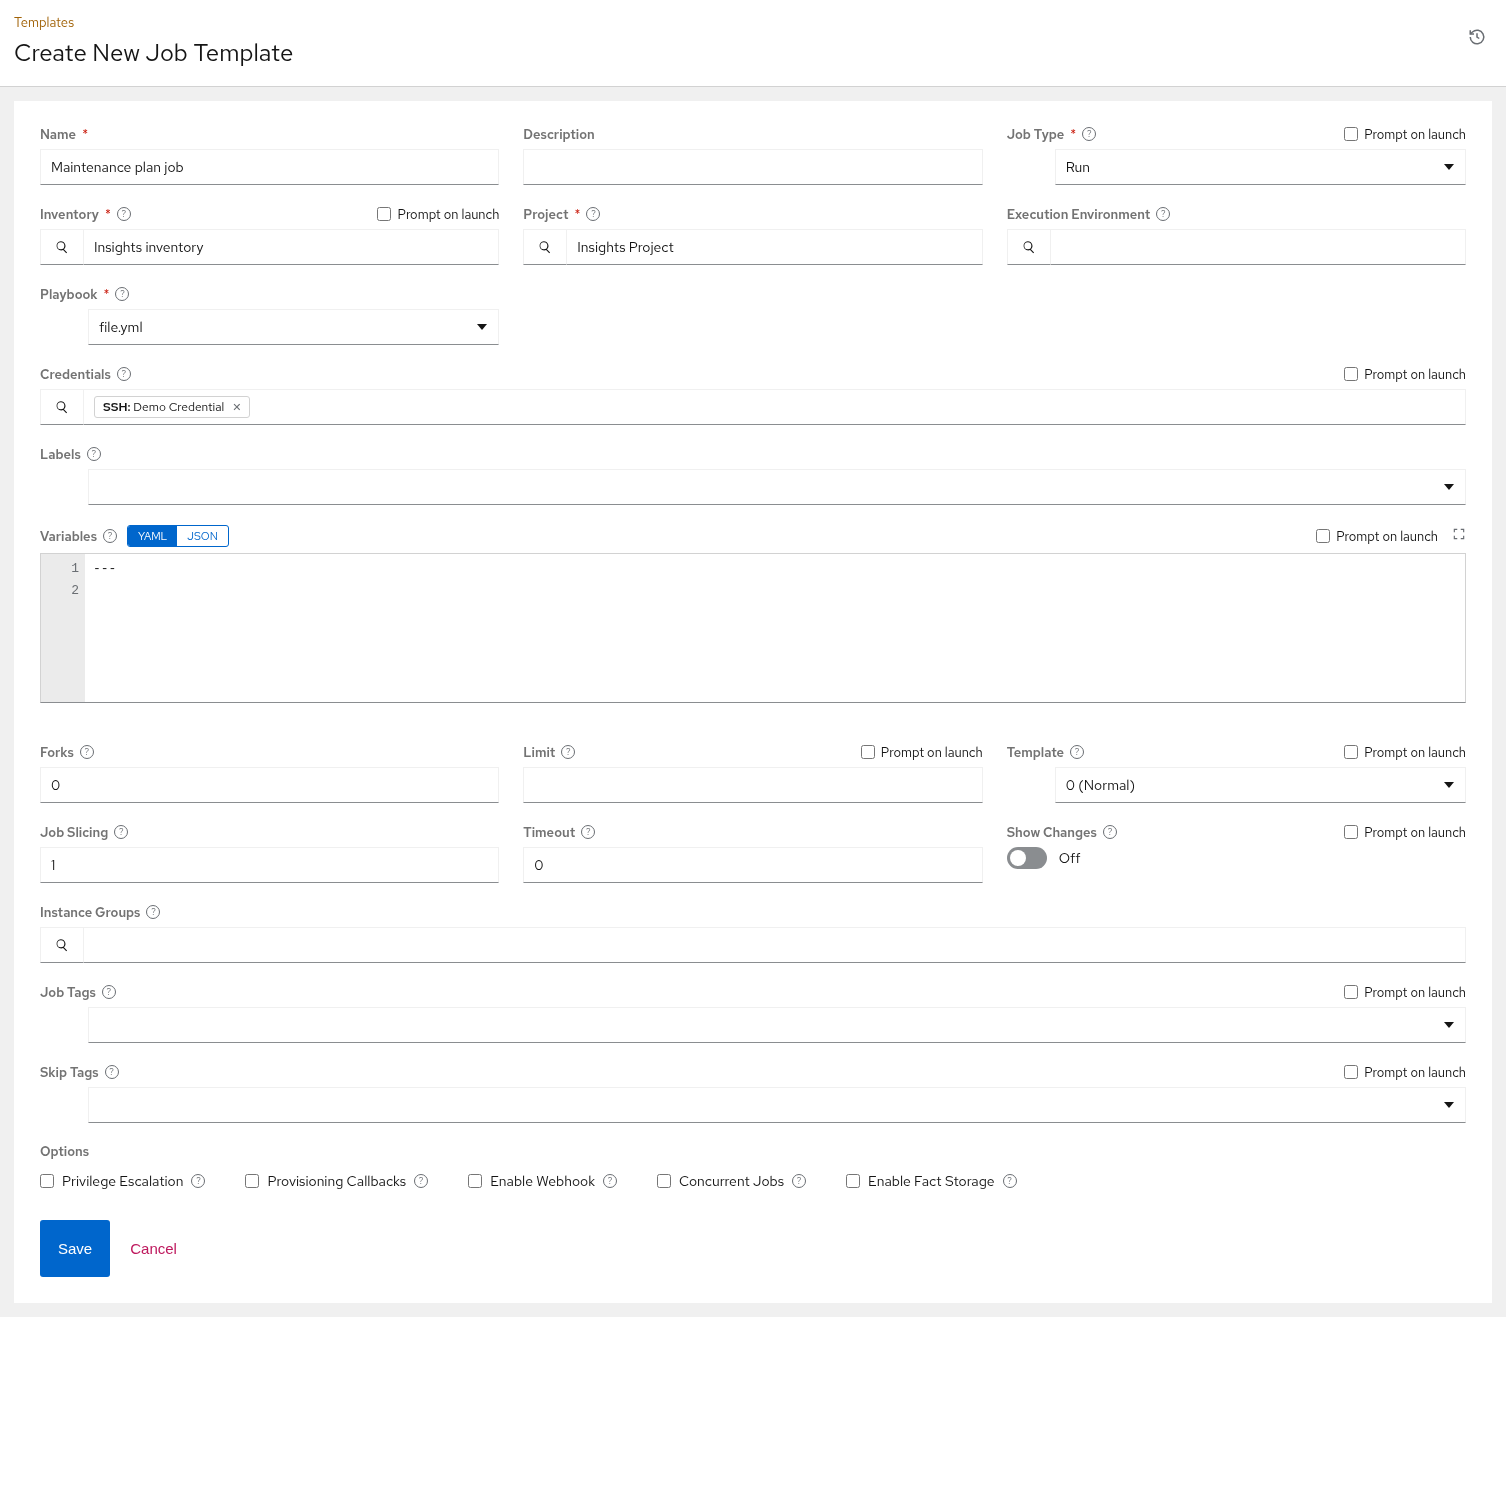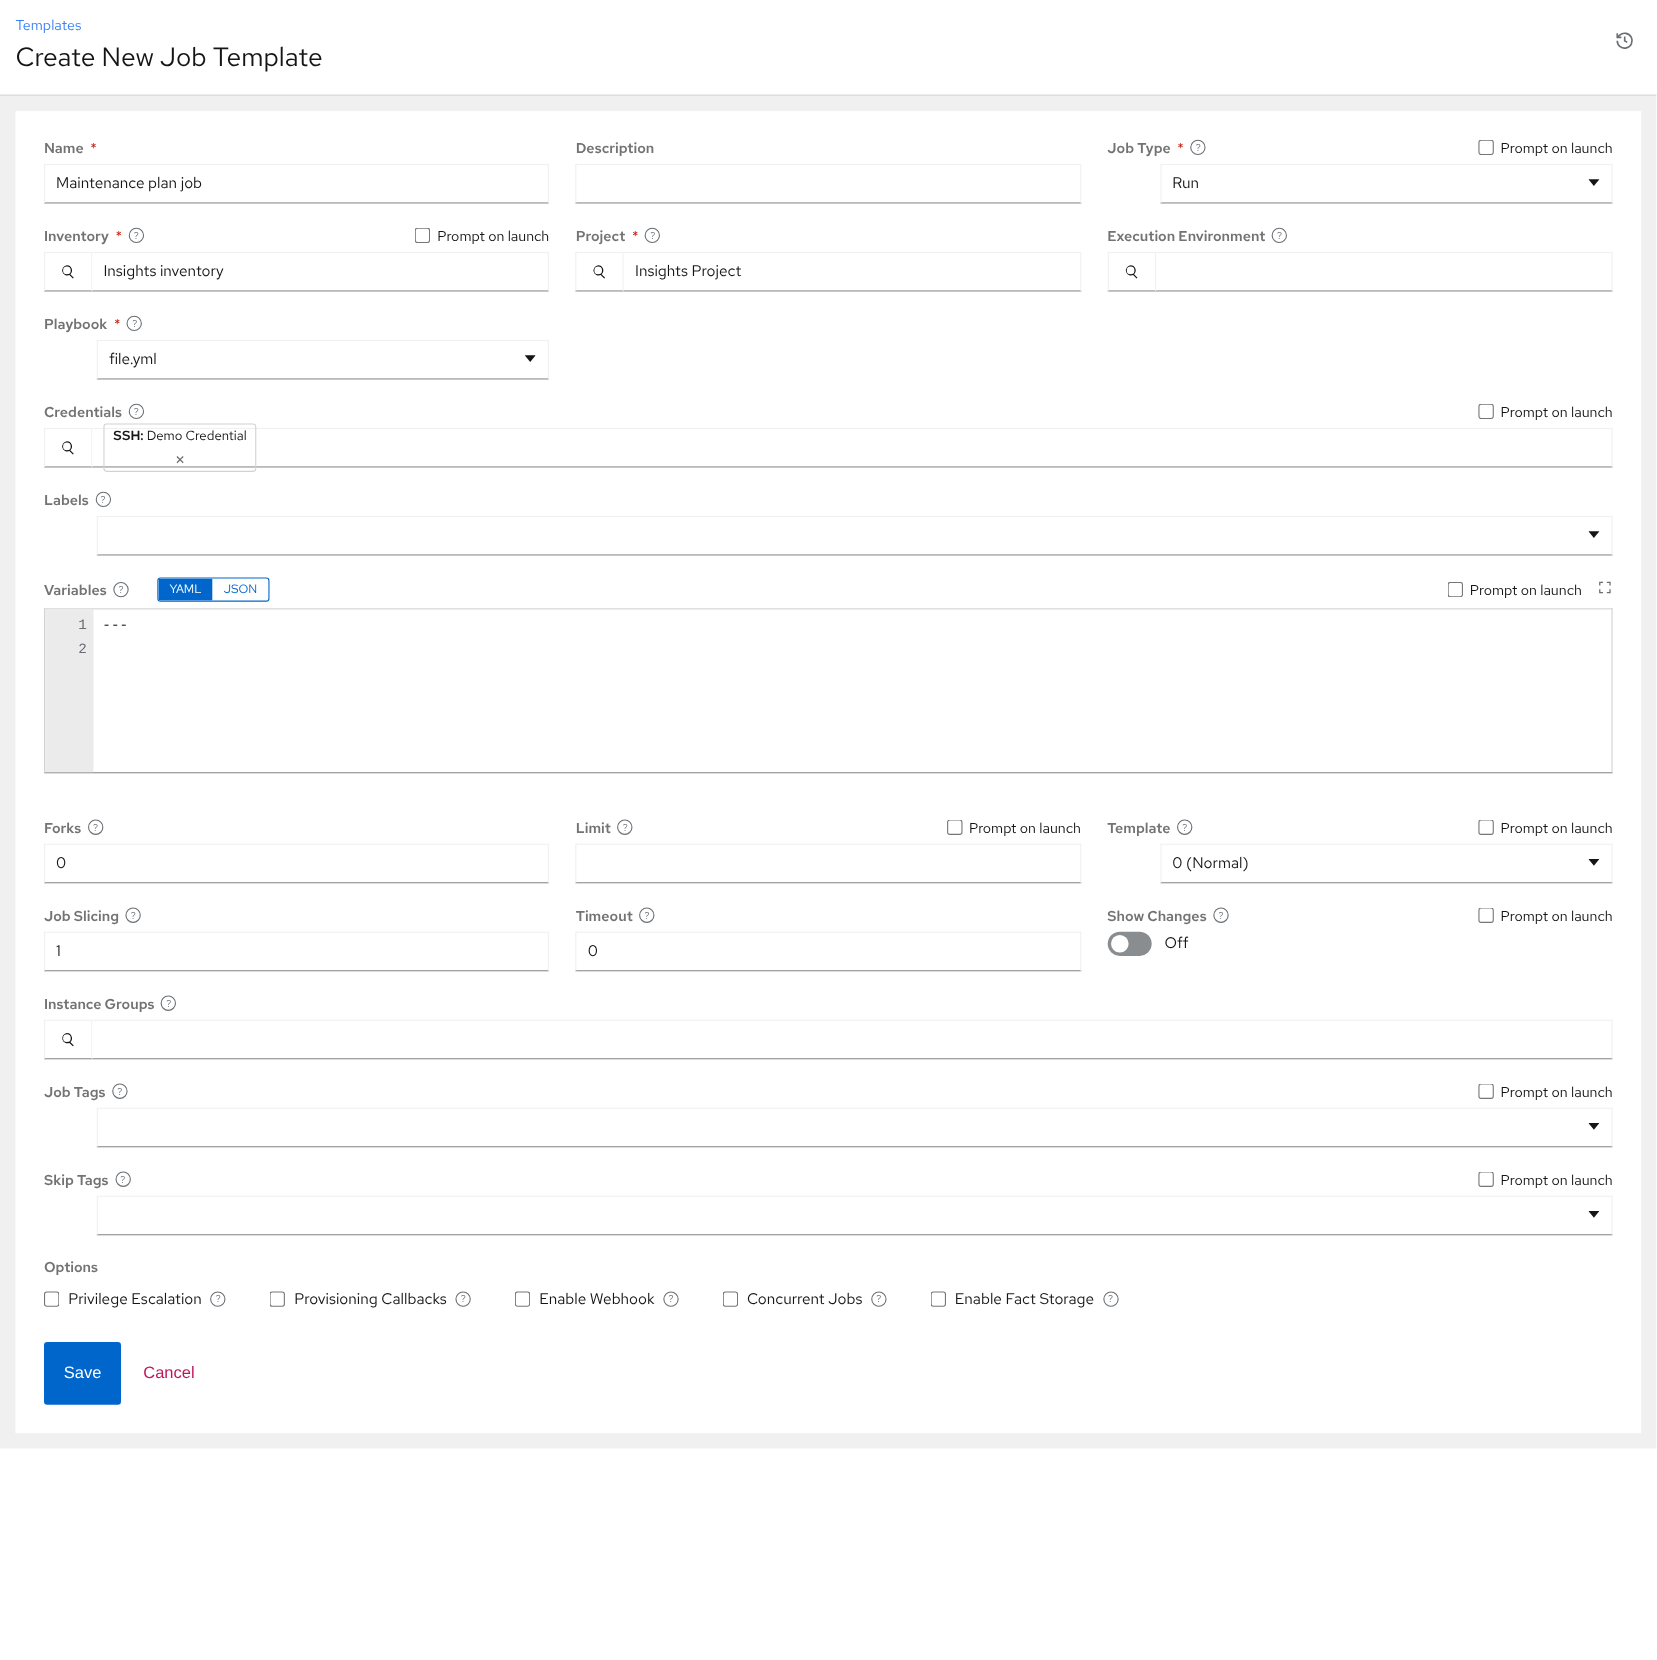--- a/index.html
+++ b/index.html
@@ -1,17 +1,17 @@
 <!DOCTYPE html>
 <html><head>
 <meta charset="utf-8">
 <style>
 * { box-sizing: border-box; margin: 0; padding: 0; }
 body { font-family: "Red Hat Text", -apple-system, BlinkMacSystemFont, "Segoe UI", Arial, sans-serif; background: #fff; color: #151515; font-size: 14px; }
-a { color: #3b82f6; text-decoration: none; }
+a { color: #a16207; text-decoration: none; }
 .page-header { padding: 14px 14px 18px; border-bottom: 1px solid #d2d2d2; position: relative; }
 .breadcrumb { font-size: 13px; margin-bottom: 6px; }
 .page-title { font-size: 24px; font-weight: 400; }
 .history-icon { position: absolute; top: 28px; right: 20px; color: #6a6e73; }
 .form-area { background: #f0f0f0; padding: 14px 14px 14px; }
 .form-card { background: #fff; padding: 24px 26px 26px; }
 .row { display: flex; gap: 24px; margin-bottom: 20px; }
 .col { flex: 1; min-width: 0; }
 .col-full { width: 100%; }
 .field-top { display: flex; align-items: center; justify-content: space-between; margin-bottom: 6px; height: 18px; }
@@ -22,25 +22,25 @@
 .prompt { display: flex; align-items: center; gap: 6px; font-size: 13px; color: #151515; }
 .prompt input { width: 14px; height: 14px; }
 .text-input, .select { width: 100%; height: 36px; padding: 0 10px; border: 1px solid #f0f0f0; border-bottom: 1px solid #8a8d90; background: #fff; font-size: 14px; font-family: inherit; color: #151515; }
 .select-wrap { position: relative; padding-left: 48px; }
 .select-wrap .caret { position: absolute; right: 12px; top: 50%; transform: translateY(-50%); pointer-events: none; }
 .caret svg { width: 10px; height: 10px; fill: #151515; }
 .lookup { display: flex; width: 100%; }
 .lookup-btn { width: 44px; height: 36px; border: 1px solid #f0f0f0; border-bottom: 1px solid #8a8d90; background: #fff; display: flex; align-items: center; justify-content: center; cursor: pointer; }
 .lookup-btn svg { width: 14px; height: 14px; fill: #151515; }
 .lookup-field { flex: 1; height: 36px; border: 1px solid #f0f0f0; border-left: none; border-bottom: 1px solid #8a8d90; background: #fff; padding: 0 10px; display: flex; align-items: center; font-size: 14px; gap: 6px; }
-.chip { display: inline-flex; align-items: center; gap: 8px; border: 1px solid #d2d2d2; border-radius: 3px; padding: 2px 8px; font-size: 12px; flex-direction: column; }
+.chip { display: inline-flex; align-items: center; gap: 8px; border: 1px solid #d2d2d2; border-radius: 3px; padding: 2px 8px; font-size: 12px; }
 .chip .chip-label b { font-weight: 600; }
 .chip-close { cursor: pointer; color: #6a6e73; font-size: 11px; }
 .var-header { display: flex; align-items: center; justify-content: space-between; margin-bottom: 6px; }
-.var-left { display: flex; align-items: center; gap: 26px; }
+.var-left { display: flex; align-items: center; gap: 10px; }
 .toggle-group { display: inline-flex; border: 1px solid #0066cc; border-radius: 3px; overflow: hidden; font-size: 11px; }
 .toggle-group span { padding: 3px 10px; color: #0066cc; cursor: pointer; }
 .toggle-group span.active { background: #0066cc; color: #fff; }
 .var-right { display: flex; align-items: center; gap: 14px; }
 .expand-icon svg { width: 14px; height: 14px; fill: #6a6e73; }
 .code-editor { display: flex; border: 1px solid #d2d2d2; border-bottom: 1px solid #8a8d90; height: 150px; font-family: "Courier New", monospace; font-size: 13px; }
 .gutter { width: 44px; background: #ebebeb; text-align: right; padding: 4px 6px 0 0; color: #6a6e73; line-height: 1.7; }
 .code { flex: 1; padding: 4px 8px 0; line-height: 1.7; }
 .switch-row { display: flex; align-items: center; gap: 12px; margin-top: 4px; }
 .switch { width: 40px; height: 22px; background: #8a8d90; border-radius: 11px; position: relative; cursor: pointer; }

